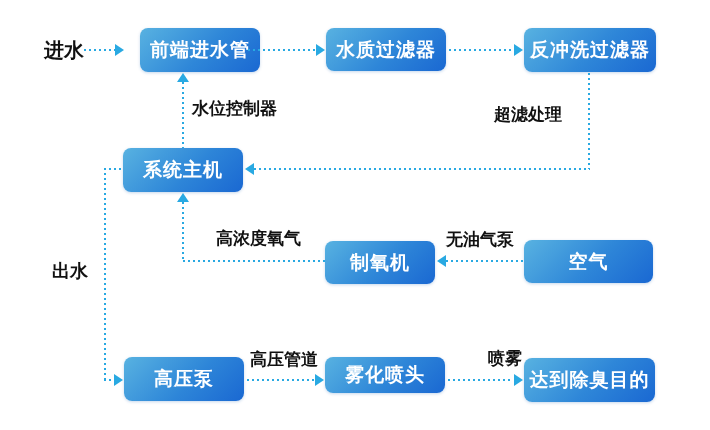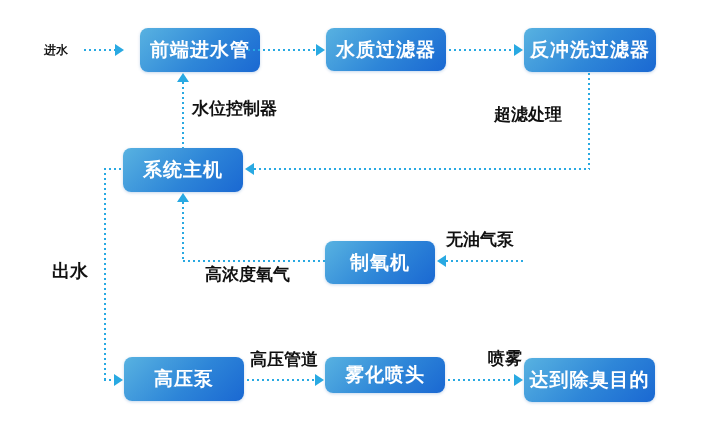--- a/index.html
+++ b/index.html
@@ -52,35 +52,38 @@
   </div>
   <div class="node" style="left:524px;top:28px;width:132px;height:44px;">
     <span>反冲洗过滤器</span>
   </div>
   <div class="node" style="left:123px;top:148px;width:120px;height:44px;">
     <span>系统主机</span>
   </div>
   <div class="node" style="left:325px;top:241px;width:110px;height:43px;">
     <span>制氧机</span>
   </div>
+  <div class="node" style="left:524px;top:240px;width:129px;height:43px;">
+    <span>空气</span>
+  </div>
   <div class="node" style="left:124px;top:357px;width:120px;height:44px;">
     <span>高压泵</span>
   </div>
   <div class="node" style="left:325px;top:357px;width:120px;height:36px;">
     <span>雾化喷头</span>
   </div>
   <div class="node" style="left:524px;top:358px;width:131px;height:44px;">
     <span>达到除臭目的</span>
   </div>
 
-  <div class="flabel" style="left:44px;top:40px;font-size:12px;">进水</div>
+  <div class="flabel" style="left:44px;top:40px;font-size:20px;">进水</div>
   <div class="flabel" style="left:52px;top:261px;font-size:18px;">出水</div>
   <div class="flabel" style="left:192px;top:98px;">水位控制器</div>
   <div class="flabel" style="left:494px;top:104px;">超滤处理</div>
-  <div class="flabel" style="left:205px;top:228px;margin-top:36px;">高浓度氧气</div>
+  <div class="flabel" style="left:216px;top:228px;">高浓度氧气</div>
   <div class="flabel" style="left:446px;top:229px;">无油气泵</div>
   <div class="flabel" style="left:250px;top:349px;">高压管道</div>
   <div class="flabel" style="left:464px;top:348px;padding-left:24px;">喷雾</div>
 
   <div class="hline" style="left:84px;top:49px;width:31px;"></div>
   <div class="arr arr-right" style="left:115px;top:44px;"></div>
 
   <div class="hline" style="left:248px;top:49px;width:68px;"></div>
   <div class="arr arr-right" style="left:316px;top:44px;"></div>
 

